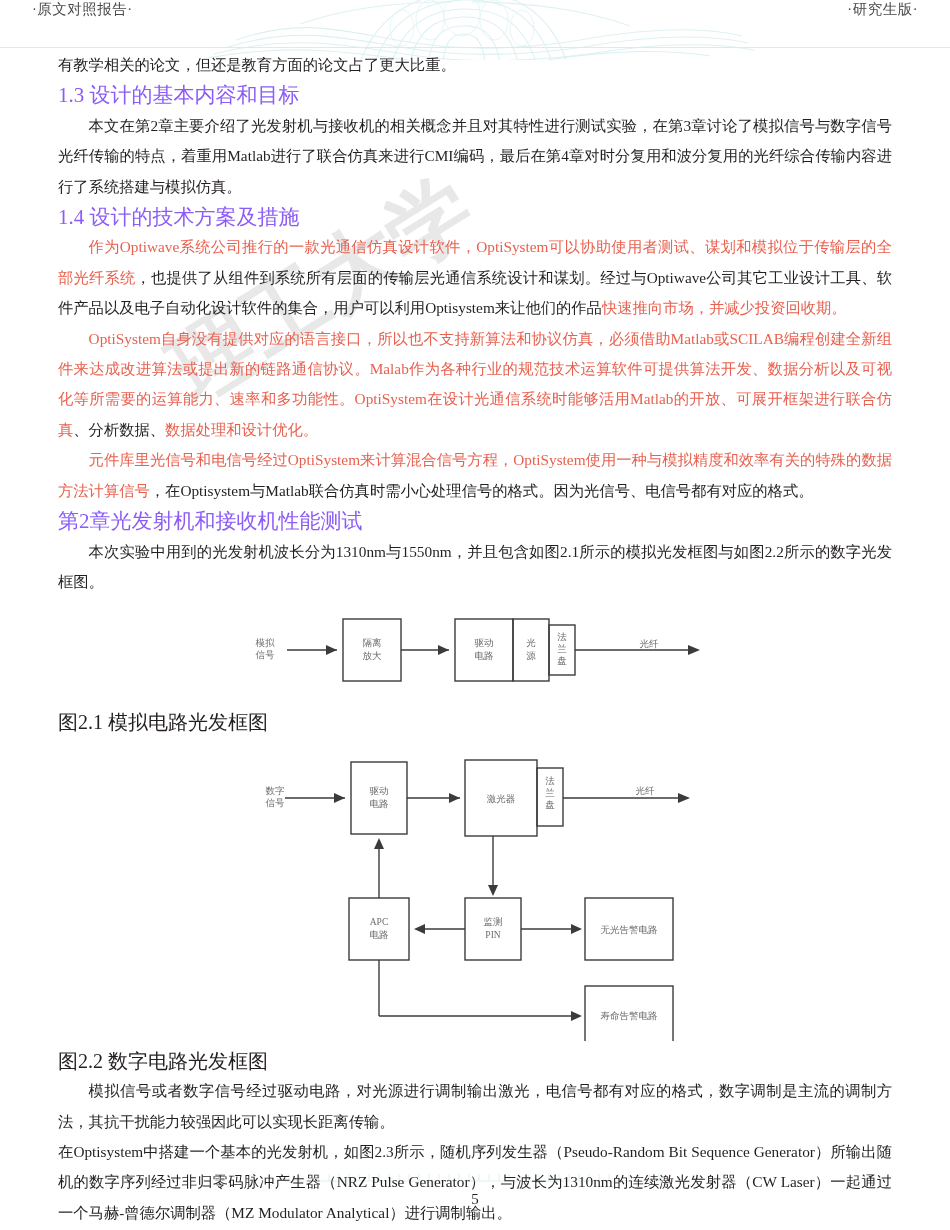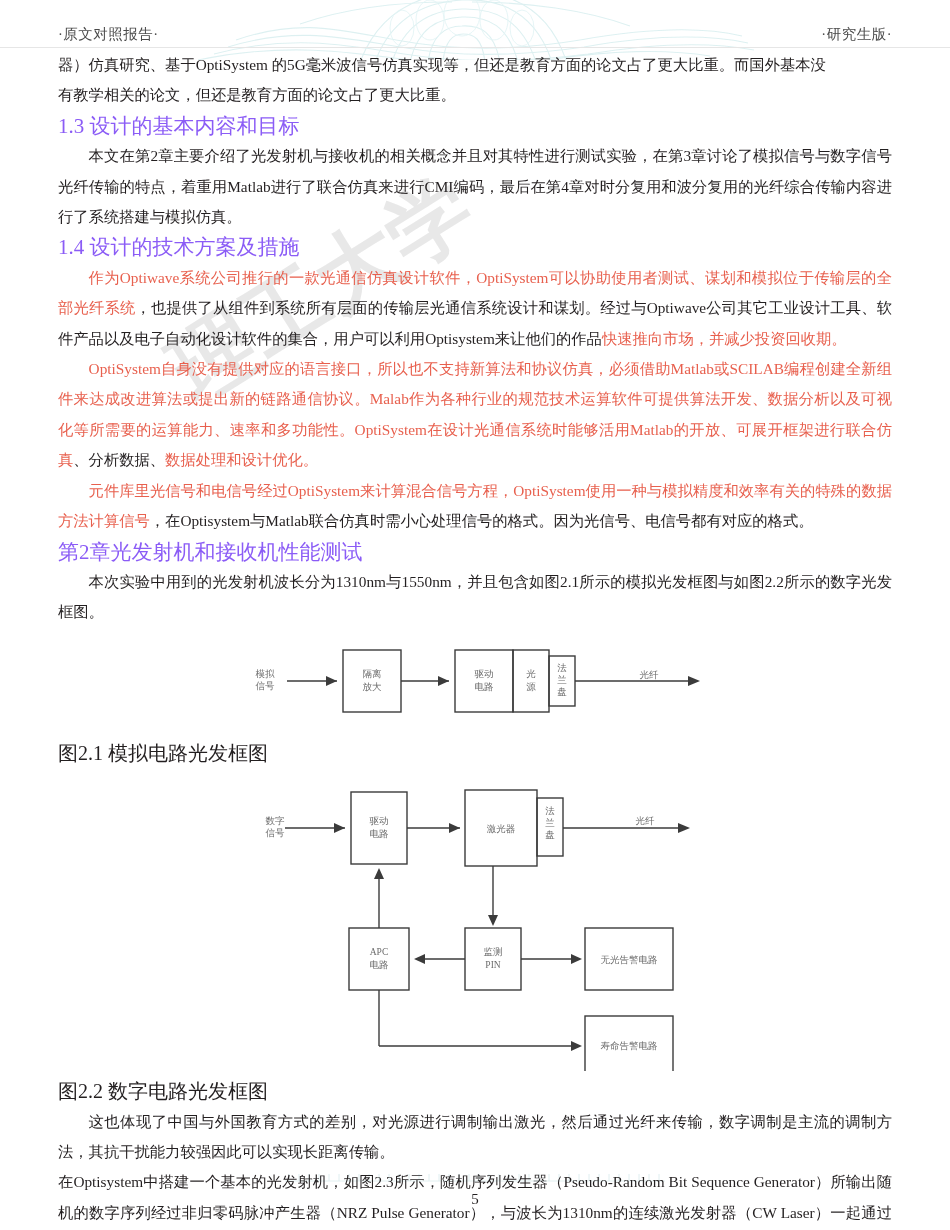--- a/index.html
+++ b/index.html
@@ -18,23 +18,23 @@
     position: absolute;
     top: 0; left: 0;
     width: 950px; height: 60px;
     overflow: hidden;
     pointer-events: none;
   }
 
   
   .page-header {
     position: absolute;
-    top: 25px; left: 0;
+    top: 0; left: 0;
     width: 950px;
-    padding: 0 58px;
+    padding: 0 32px;
     display: flex;
     justify-content: space-between;
     font-size: 14.5px;
     color: #4a4a4a;
     letter-spacing: 0.5px;
     z-index: 4;
   }
 
   
   .watermark {
@@ -162,23 +162,20 @@
 </div>
 <div class="rule-top"></div>
 
 <div class="watermark">
   <span>理工大学</span>
 </div>
 
 <div class="content">
 
   <p class="para">
-    <span>器）仿真研究、基于OptiSystem 的5G毫米波信号仿真实现等，但还是教育方面的论文占了更大比重。而国外基本没</span>
-  </p>
-  <p class="para">
     <span>有教学相关的论文，但还是教育方面的论文占了更大比重。</span>
   </p>
 
   <h2 class="heading">1.3  设计的基本内容和目标</h2>
   <p class="para indent">本文在第2章主要介绍了光发射机与接收机的相关概念并且对其特性进行测试实验，在第3章讨论了模拟信号与数字信号光纤传输的特点，着重用Matlab进行了联合仿真来进行CMI编码，最后在第4章对时分复用和波分复用的光纤综合传输内容进行了系统搭建与模拟仿真。</p>
 
   <h2 class="heading">1.4  设计的技术方案及措施</h2>
 
   <p class="para indent"><span class="hl">作为Optiwave系统公司推行的一款光通信仿真设计软件，OptiSystem可以协助使用者测试、谋划和模拟位于传输层的全部光纤系统</span><span>，也提供了从组件到系统所有层面的传输层光通信系统设计和谋划。经过与Optiwave公司其它工业设计工具、软件产品以及电子自动化设计软件的集合，用户可以利用Optisystem来让他们的作品</span><span class="hl">快速推向市场，并减少投资回收期。</span></p>
 
@@ -288,21 +285,21 @@
         <text x="124" y="192">电路</text>
         <text x="238" y="179">监测</text>
         <text x="238" y="192">PIN</text>
         <text x="374" y="187">无光告警电路</text>
         <text x="374" y="273">寿命告警电路</text>
       </g>
     </svg>
   </div>
 
   <p class="caption">图2.2  数字电路光发框图</p>
-  <p class="para indent">这也体现了中国与外国教育方式的差别，对光源进行调制输出激光，然后通过光纤来传输，数字调制是主流的调制方法，其抗干扰能力较强因此可以实现长距离传输。</p>
+  <p class="para indent">模拟信号或者数字信号经过驱动电路，对光源进行调制输出激光，电信号都有对应的格式，数字调制是主流的调制方法，其抗干扰能力较强因此可以实现长距离传输。</p>
   <p class="para">在Optisystem中搭建一个基本的光发射机，如图2.3所示，随机序列发生器（Pseudo-Random Bit Sequence Generator）所输出随机的数字序列经过非归零码脉冲产生器（NRZ Pulse Generator），与波长为1310nm的连续激光发射器（CW Laser）一起通过一个马赫-曾德尔调制器（MZ Modulator Analytical）进行调制输出。</p>
 </div>
 
 <div class="dotted-deco">
   <svg width="380" height="8" viewBox="0 0 380 8" aria-hidden="true">
     <line x1="0" y1="7" x2="380" y2="7" stroke="#e2f0f1" stroke-width="1"></line>
     <g stroke="#dfeef0" stroke-width="1">
       <line x1="4" y1="0" x2="4" y2="7"></line>
         <line x1="14" y1="0" x2="14" y2="7"></line>
       <line x1="24" y1="0" x2="24" y2="7"></line>

